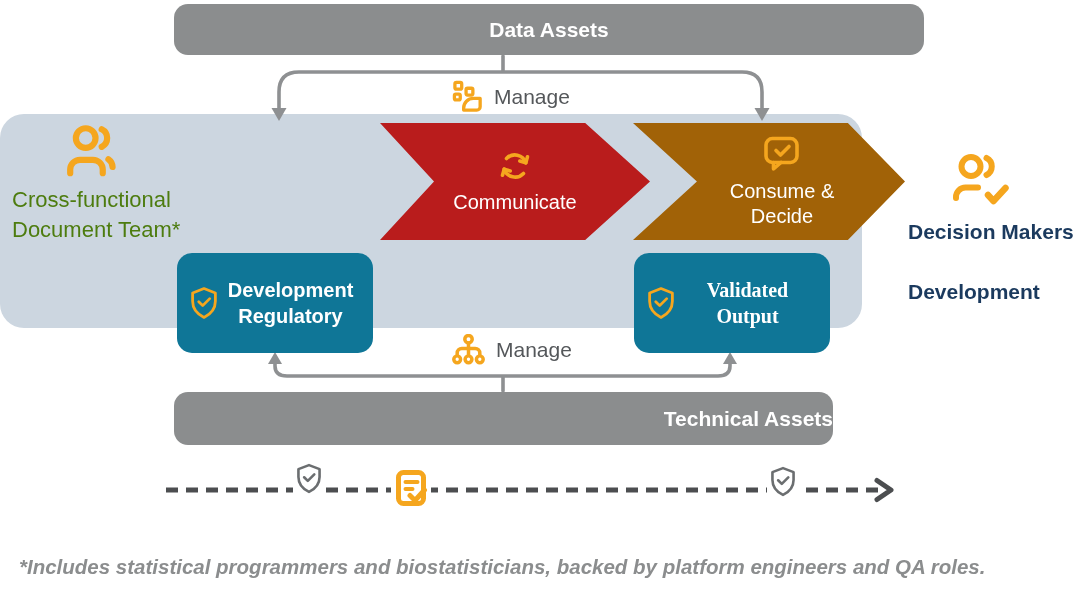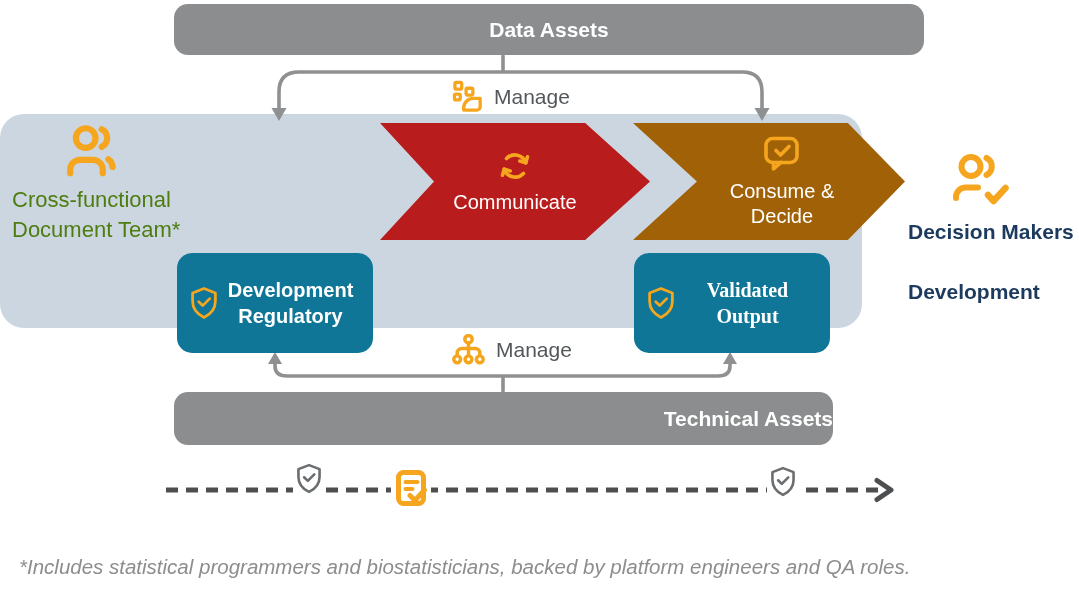--- a/index.html
+++ b/index.html
@@ -44,21 +44,21 @@
   
   #decision-icon{left:950px;top:152px;}
   #decision-label{left:908px;top:217px;color:#1B3A5E;font-size:21px;font-weight:600;line-height:30px;}
   
   #trace-label{left:437px;top:463px;color:#5B5E61;font-size:21px;}
   .trace-card{background:#ffffff;display:flex;align-items:center;justify-content:center;}
   #trace-card-1{left:293px;top:453px;width:31px;height:50px;}
   #trace-card-2{left:391px;top:461px;width:40px;height:56px;}
   #trace-card-3{left:767px;top:457px;width:31px;height:49px;}
   
-  #footnote{left:19px;top:555px;color:#8B8D8E;font-size:20.5px;font-style:italic;font-weight:400;}
+  #footnote{left:19px;top:555px;color:#8B8D8E;font-size:20.5px;font-style:italic;font-weight:700;}
   svg.overlay{position:absolute;left:0;top:0;pointer-events:none;}
   .ic{display:block;}
 </style>
 </head>
 <body>
 
 <div id="canvas">
 
   <div id="stage-container" class="abs"></div>
 

